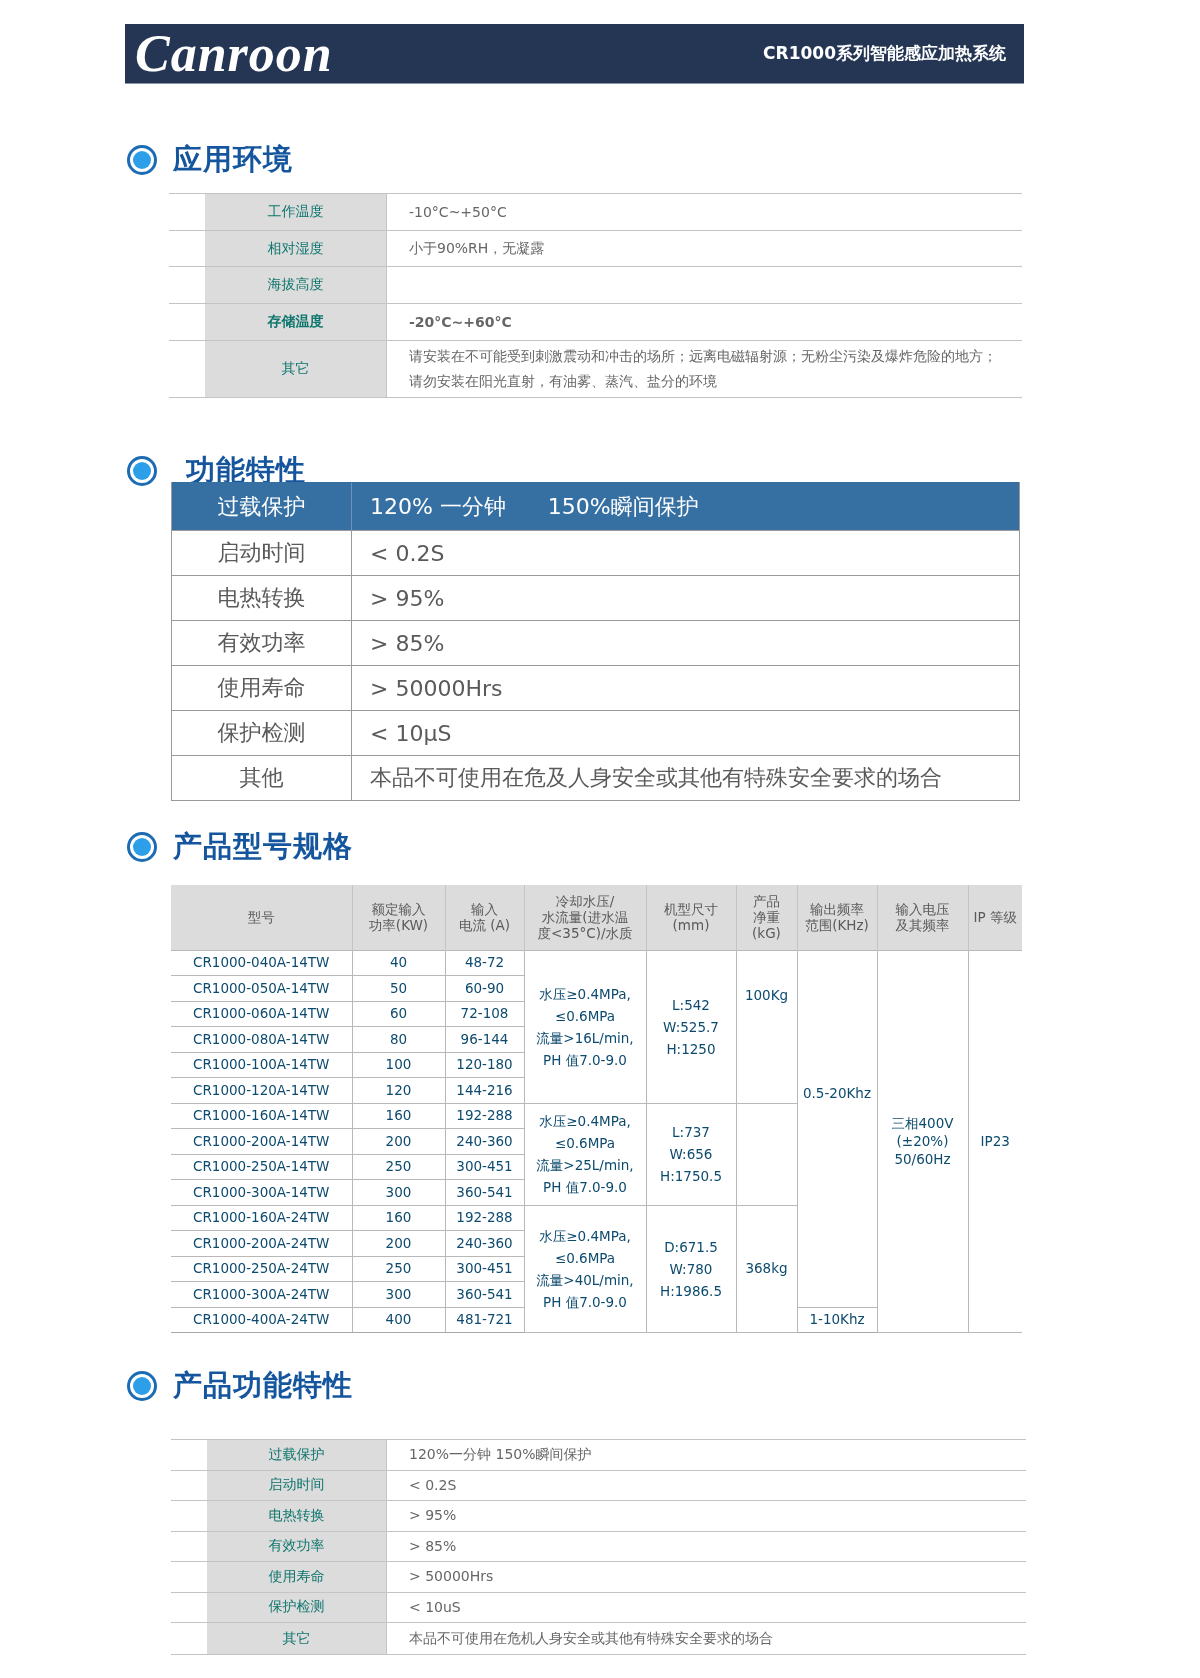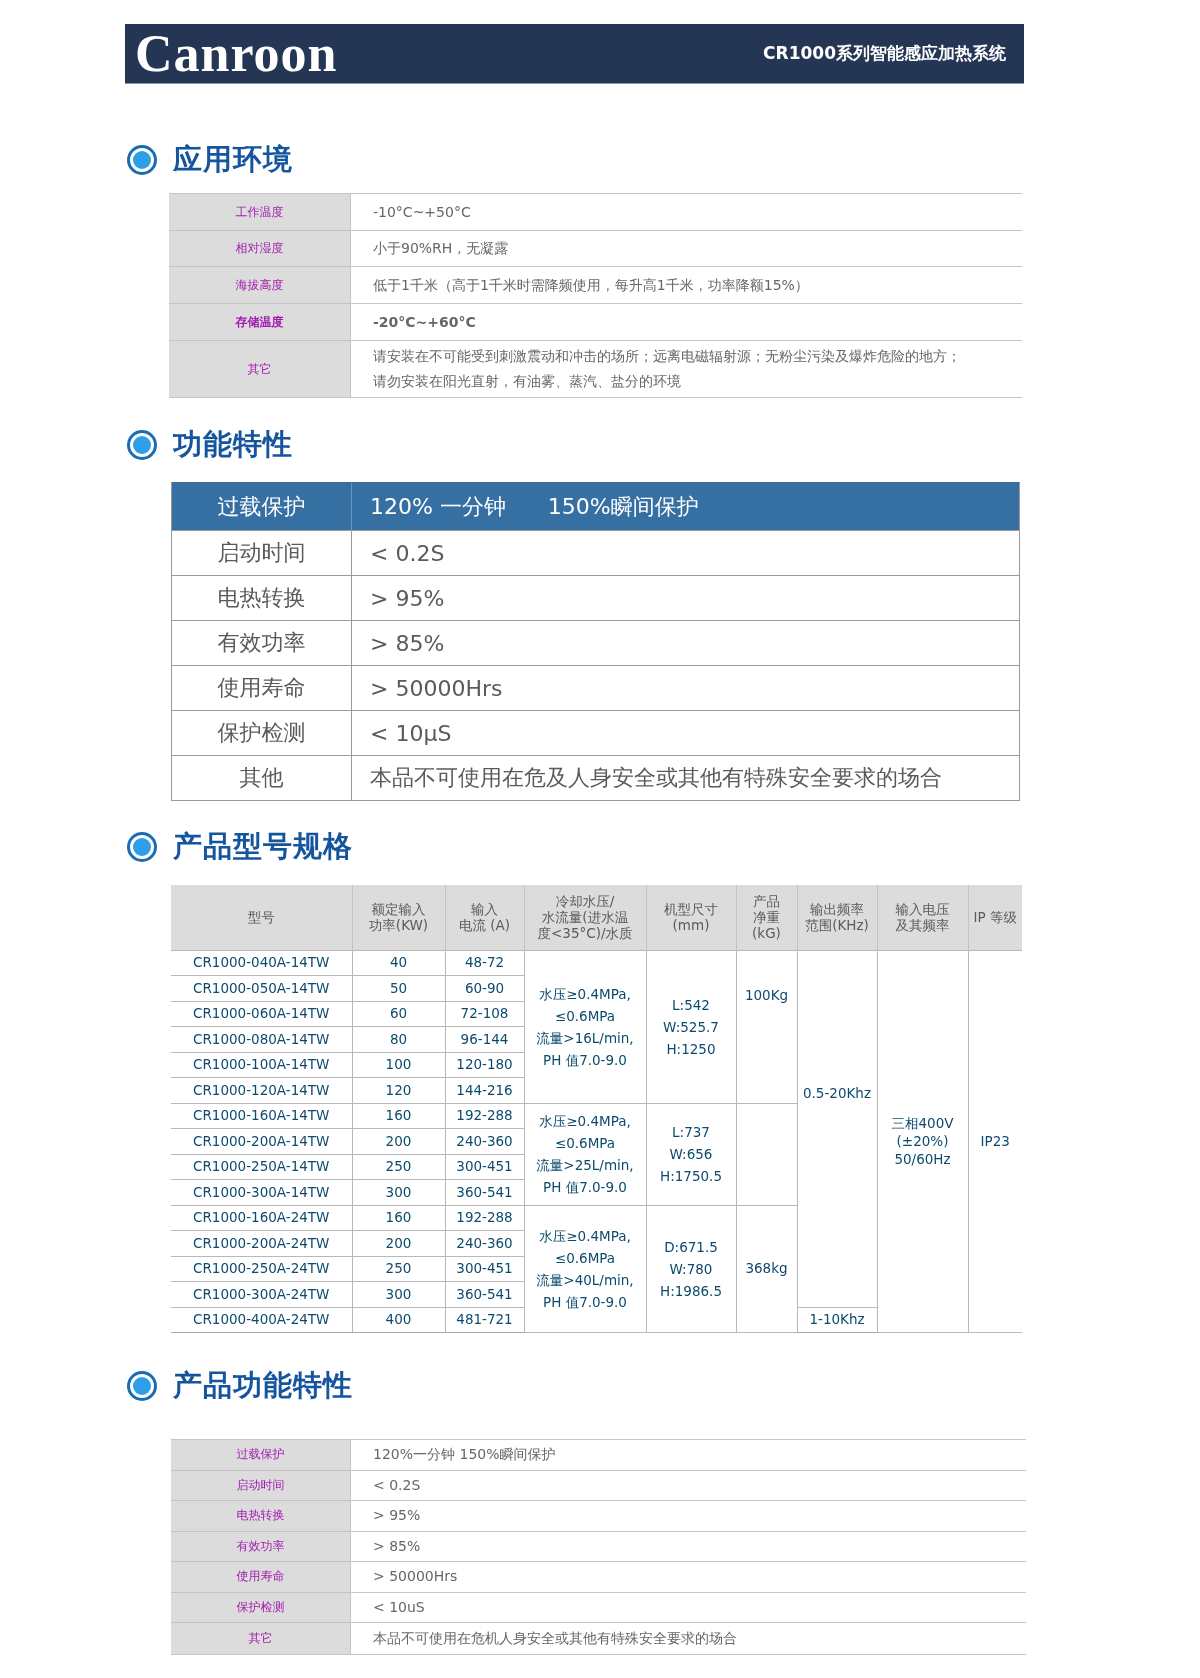--- a/index.html
+++ b/index.html
@@ -1,31 +1,31 @@
 <!DOCTYPE html>
 <html><head>
 <meta charset="utf-8">
 <style>
   * { box-sizing: border-box; margin: 0; padding: 0; }
   html, body { width: 1200px; height: 1678px; background: #ffffff; overflow: hidden; }
   body { position: relative; font-family: "DejaVu Sans", "Liberation Sans", sans-serif; color: #555; }
 
   .header { position: absolute; left: 125px; top: 24px; width: 899px; height: 60px; background: #253655; border-bottom: 1px solid #8a94a8; }
-  .brand { position: absolute; left: 10px; top: 2px; font-family: "Liberation Serif", "DejaVu Serif", serif; font-weight: bold; font-size: 52px; color: #ffffff; letter-spacing: 1px; line-height: 56px; }
+  .brand { position: absolute; left: 10px; top: 2px; font-family: "Liberation Serif", "DejaVu Serif", serif; font-weight: bold; font-size: 52px; color: #ffffff; letter-spacing: 1px; line-height: 56px; font-style: italic; }
   .doc-title { position: absolute; right: 18px; top: 18px; font-family: "DejaVu Sans", sans-serif; font-weight: bold; font-size: 17px; color: #ffffff; line-height: 22px; }
 
   .section-title { position: absolute; left: 127px; height: 40px; display: flex; align-items: center; }
   .bullet { width: 30px; height: 30px; border-radius: 50%; border: 3px solid #1b6bb5; display: flex; align-items: center; justify-content: center; margin-right: 16px; }
   .bullet::after { content: ""; width: 18px; height: 18px; border-radius: 50%; background: #2d9ee8; display: block; }
   .section-title .t { font-size: 29px; color: #15559e; font-weight: bold; letter-spacing: 1px; }
 
   
   .gtable { position: absolute; border-top: 1px solid #c4c4c4; }
   .grow { display: flex; border-bottom: 1px solid #c4c4c4; }
-  .grow .lab { width: 182px; background: #dcdcdc; color: #a21caf; font-size: 12px; display: flex; align-items: center; justify-content: center; border-right: 1px solid #c4c4c4; }
+  .grow .lab { width: 182px; background: #dcdcdc; color: #0f766e; font-size: 14px; display: flex; align-items: center; justify-content: center; border-right: 1px solid #c4c4c4; margin-left: 36px; }
   .grow .val { flex: 1; padding-left: 22px; font-size: 14px; color: #666; display: flex; flex-direction: column; justify-content: center; line-height: 25px; }
 
   
   .ftable { position: absolute; left: 171px; top: 482px; width: 849px; border: 1px solid #9a9a9a; border-top: none; }
   .frow { display: flex; height: 45px; border-top: 1px solid #9a9a9a; }
   .frow .lab { width: 180px; border-right: 1px solid #9a9a9a; display: flex; align-items: center; justify-content: center; font-size: 22px; color: #5a5a5a; }
   .frow .val { flex: 1; padding-left: 18px; display: flex; align-items: center; font-size: 22px; color: #5a5a5a; white-space: pre; }
   .frow.hl { background: #3670a3; border-top: 1px solid #3670a3; height: 48px; }
   .frow.hl .lab, .frow.hl .val { color: #ffffff; border-right-color: #6a94bb; }
 
@@ -59,40 +59,37 @@
       </div>
   </div>
   <div class="grow" style="height:36px;">
     <div class="lab">相对湿度</div>
     <div class="val">
         <span>小于90%RH，无凝露</span>
       </div>
   </div>
   <div class="grow" style="height:37px;">
     <div class="lab">海拔高度</div>
-    <div class="val">
-        <span>低于1千米（高于1千米时需降频使用，每升高1千米，功率降额15%）</span>
-      </div>
   </div>
   <div class="grow" style="height:37px;font-weight:bold;">
     <div class="lab">存储温度</div>
     <div class="val">
         <span>-20°C~+60°C</span>
       </div>
   </div>
   <div class="grow" style="height:57px;">
     <div class="lab">其它</div>
     <div class="val">
       <span>请安装在不可能受到刺激震动和冲击的场所；远离电磁辐射源；无粉尘污染及爆炸危险的地方；</span>
       <span>请勿安装在阳光直射，有油雾、蒸汽、盐分的环境</span>
     </div>
   </div>
 </div>
 
-<div class="section-title" style="top:425px;">
+<div class="section-title" style="top:451px;gap:13px;">
   <span class="bullet"></span>
   <span class="t">功能特性</span>
 </div>
 <div class="ftable">
   <div class="frow hl">
     <div class="lab">过载保护</div>
     <div class="val">120% 一分钟      150%瞬间保护</div>
   </div>
   <div class="frow">
     <div class="lab">启动时间</div>

